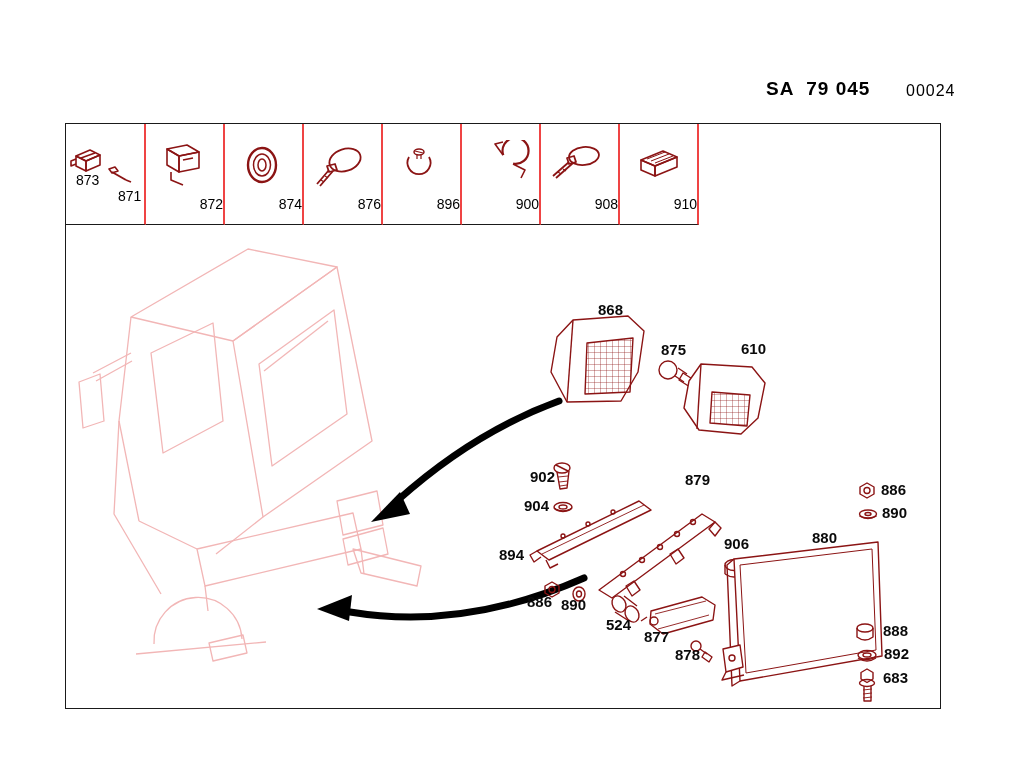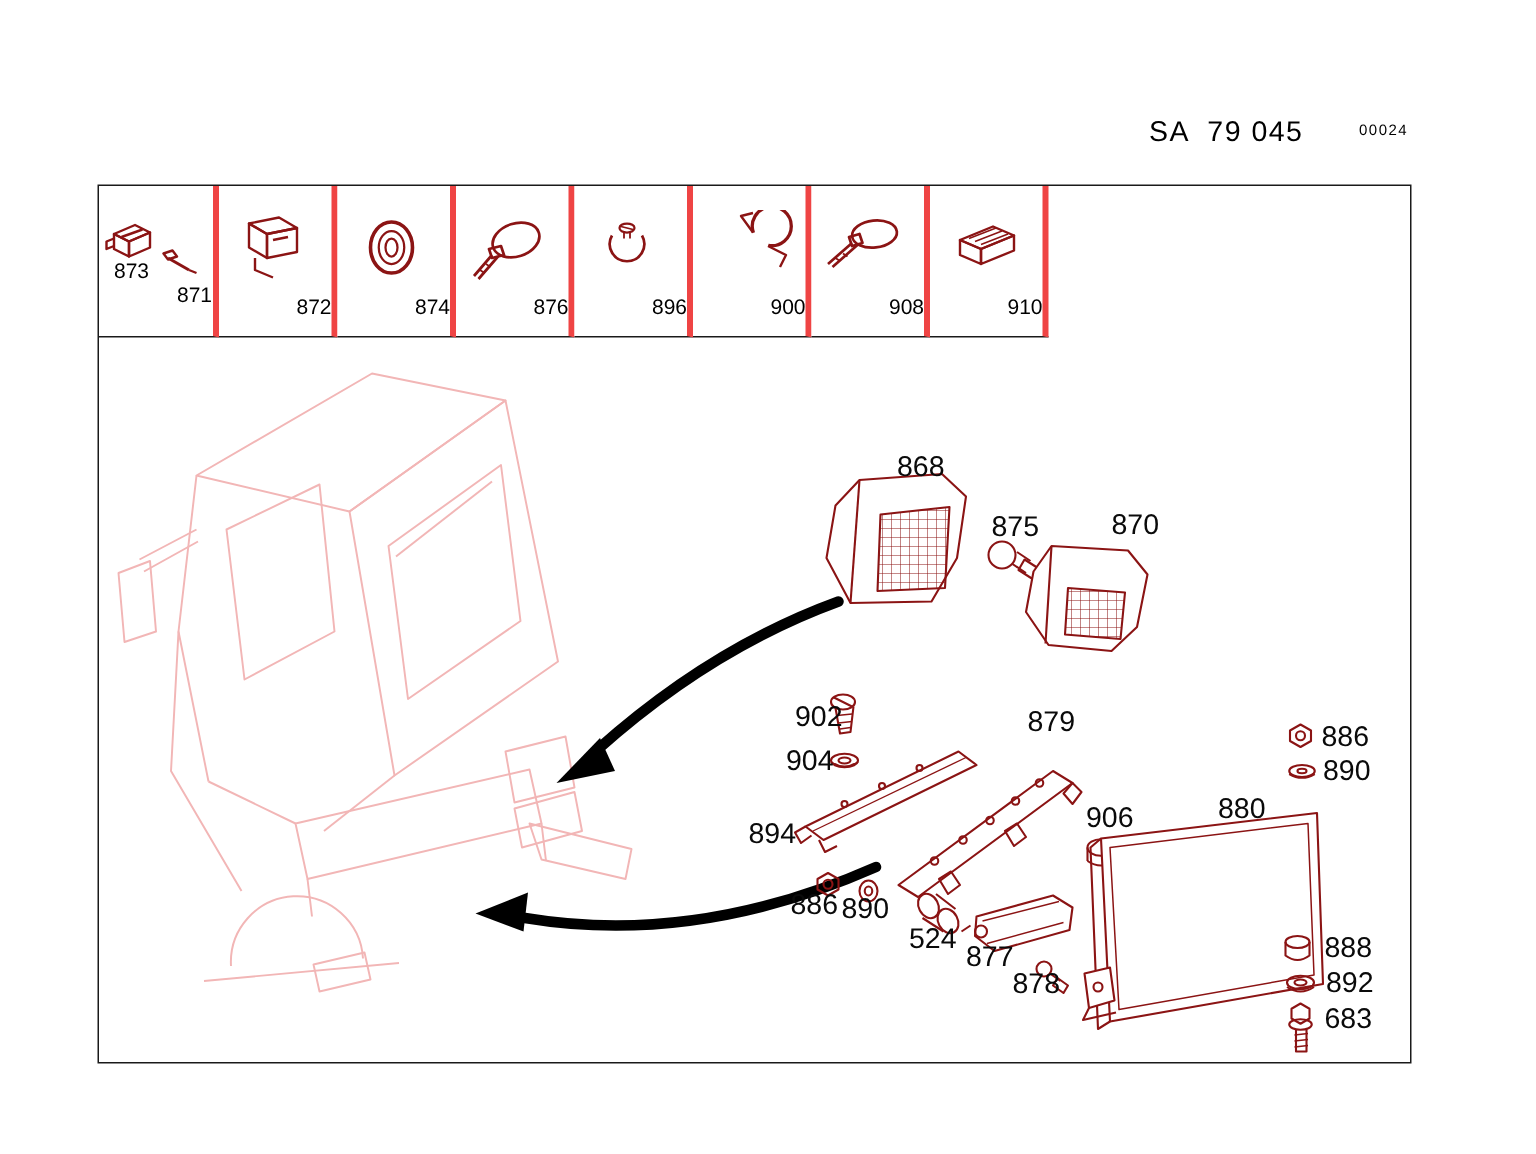--- a/index.html
+++ b/index.html
@@ -1,33 +1,33 @@
 <!DOCTYPE html>
 <html><head>
 <meta charset="utf-8">
 <style>
   html,body{margin:0;padding:0;background:#fff;}
   .stage{position:relative;width:1024px;height:769px;background:#fff;
          font-family:"Liberation Sans",sans-serif;overflow:hidden;color:#000;}
-  .hdr-code{position:absolute;left:766px;top:78px;font-size:19px;font-weight:normal;
+  .hdr-code{position:absolute;left:766px;top:78px;font-size:19px;font-weight:bold;
             letter-spacing:1px;white-space:pre;}
-  .hdr-sheet{position:absolute;left:906px;top:82px;font-size:10px;letter-spacing:1px;}
+  .hdr-sheet{position:absolute;left:906px;top:82px;font-size:16px;letter-spacing:1px;}
   .main-box{position:absolute;left:65px;top:123px;width:876px;height:586px;
             border:1px solid #1a1a1a;box-sizing:border-box;}
   .strip{position:absolute;left:0;top:0;height:101px;display:flex;}
-  .cell{width:79px;height:101px;border-right:4px solid #ef4444;border-bottom:1px solid #1a1a1a;
+  .cell{width:79px;height:101px;border-right:2px solid #ef4444;border-bottom:1px solid #1a1a1a;
         position:relative;box-sizing:border-box;background:#fff;}
   .cell-first{width:80px;}
   .cell-icon{position:absolute;left:50%;transform:translateX(-50%);top:16px;}
   .cell-label{position:absolute;left:0;right:0;top:72px;text-align:right;font-size:14px;}
   .c1-icon{position:absolute;left:2px;top:20px;}
   .c1-l873{position:absolute;left:10px;top:48px;font-size:14px;}
   .c1-l871{position:absolute;left:52px;top:64px;font-size:14px;}
   .diagram-svg{position:absolute;left:0;top:0;}
-  .plabel{position:absolute;font-size:19px;color:#0a0a0a;}
+  .plabel{position:absolute;font-size:15px;color:#0a0a0a;font-weight:bold;}
 </style>
 </head>
 <body>
 
 <div class="stage">
 
   <span class="hdr-code">SA  79 045</span>
   <span class="hdr-sheet">00024</span>
 
   <div class="main-box">
@@ -300,21 +300,21 @@
           <ellipse cx="801" cy="559" rx="7.5" ry="3.5"></ellipse>
           <path d="M798,562 L798,577 L805,577 L805,562"></path>
           <path d="M797,566 L806,565 M797,570 L806,569 M797,574 L806,573" stroke-width="0.9"></path>
         </g>
       </g>
     </svg>
   </div>
 
   <span class="plabel" style="left:598px;top:301px">868</span>
   <span class="plabel" style="left:661px;top:341px">875</span>
-  <span class="plabel" style="left:741px;top:340px">870</span>
+  <span class="plabel" style="left:741px;top:340px">610</span>
   <span class="plabel" style="left:530px;top:468px">902</span>
   <span class="plabel" style="left:524px;top:497px">904</span>
   <span class="plabel" style="left:499px;top:546px">894</span>
   <span class="plabel" style="left:685px;top:471px">879</span>
   <span class="plabel" style="left:881px;top:481px">886</span>
   <span class="plabel" style="left:882px;top:504px">890</span>
   <span class="plabel" style="left:812px;top:529px">880</span>
   <span class="plabel" style="left:724px;top:535px">906</span>
   <span class="plabel" style="left:527px;top:593px">886</span>
   <span class="plabel" style="left:561px;top:596px">890</span>

